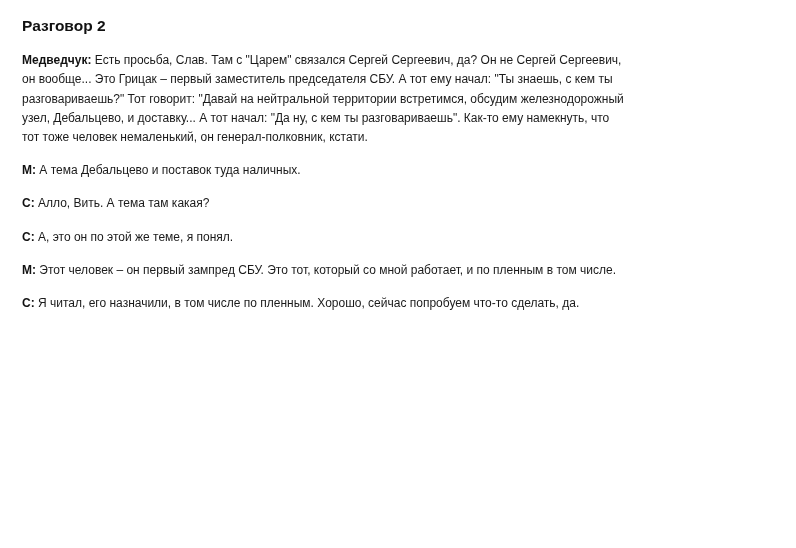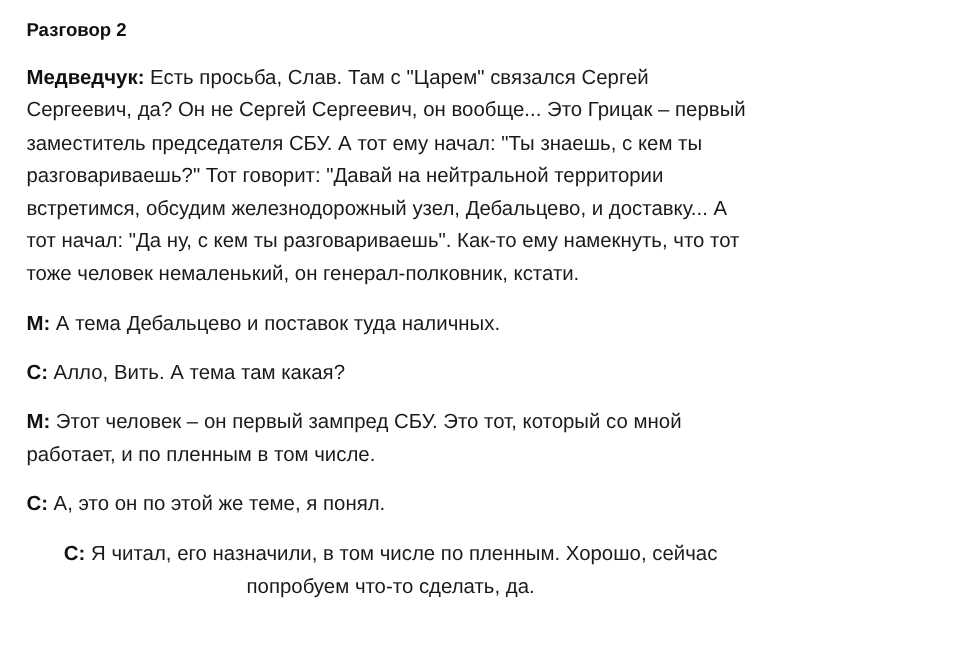--- a/index.html
+++ b/index.html
@@ -20,29 +20,28 @@
     width: 657px;
   }
   .doc-title {
     font-size: 15.5px;
     font-weight: bold;
     line-height: 1.5;
     margin: 0 0 14px 0;
     color: #111111;
   }
   .para {
-    font-size: 17px;
+    font-size: 12px;
     line-height: 1.60;
     margin: 0 0 14px 0;
     color: #1a1a1a;
     text-align: left;
   }
   .para:last-child {
     margin-bottom: 0;
-    text-align: center;
   }
   .speaker {
     font-weight: bold;
     color: #111111;
   }
   .speech {
     font-weight: normal;
   }
 </style>
 </head>
@@ -58,24 +57,24 @@
 
   <p class="para">
     <span class="speaker">М:</span><span class="speech"> А тема Дебальцево и поставок туда наличных.</span>
   </p>
 
   <p class="para">
     <span class="speaker">С:</span><span class="speech"> Алло, Вить. А тема там какая?</span>
   </p>
 
   <p class="para">
-    <span class="speaker">М:</span><span class="speech"> Этот человек – он первый зампред СБУ. Это тот, который со мной работает, и по пленным в том числе.</span>
+    <span class="speaker">С:</span><span class="speech"> А, это он по этой же теме, я понял.</span>
   </p>
 
   <p class="para">
-    <span class="speaker">С:</span><span class="speech"> А, это он по этой же теме, я понял.</span>
+    <span class="speaker">М:</span><span class="speech"> Этот человек – он первый зампред СБУ. Это тот, который со мной работает, и по пленным в том числе.</span>
   </p>
 
   <p class="para">
     <span class="speaker">С:</span><span class="speech"> Я читал, его назначили, в том числе по пленным. Хорошо, сейчас попробуем что-то сделать, да.</span>
   </p>
 
 </div>
 
 </body></html>

